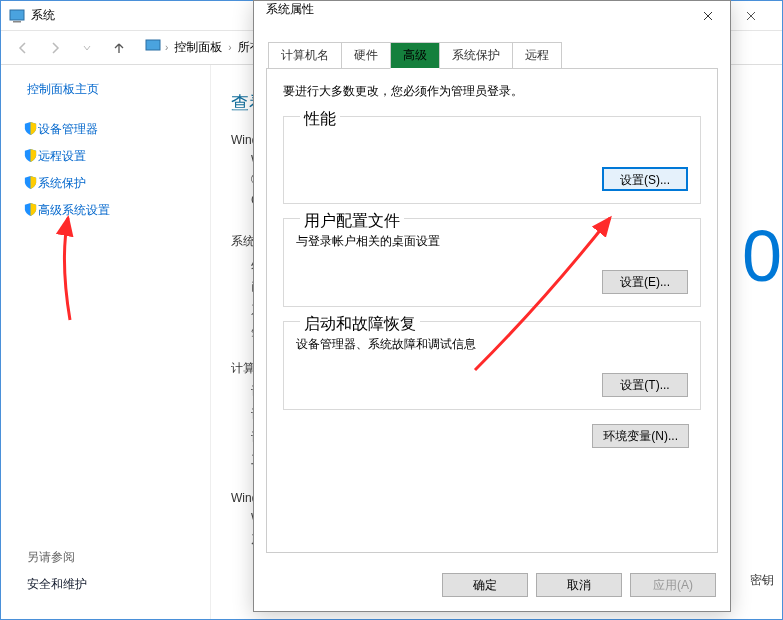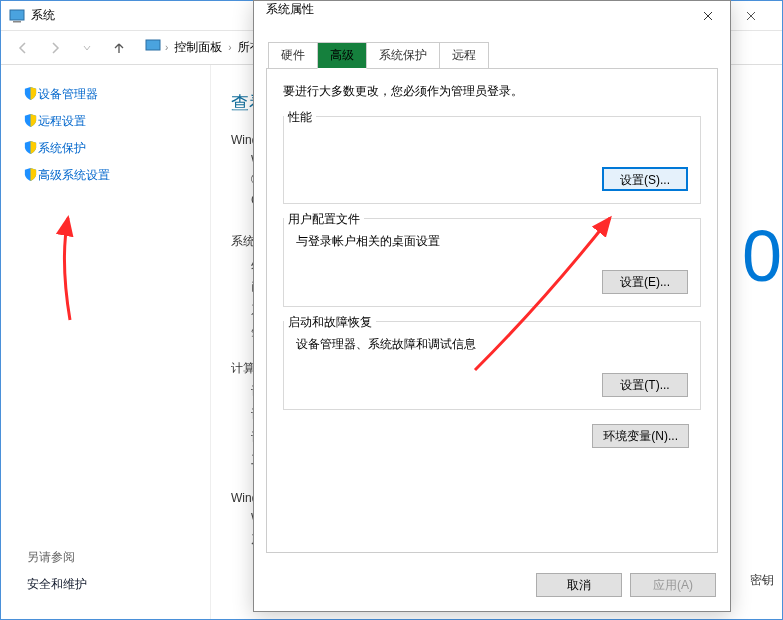--- a/index.html
+++ b/index.html
@@ -48,21 +48,21 @@
 
   .tabstrip { display: flex; padding: 6px 10px 0 14px; }
   .tab { padding: 4px 12px; border: 1px solid #ccc; border-bottom: none; background: #fff; margin-right: -1px; position: relative; top: 1px; cursor: pointer; }
   .tab.inactive { background: #fff; color: #333; }
   .tab.active { background: #15803d; border-bottom: 1px solid #fff; z-index: 2; }
   .tab-body { border: 1px solid #ccc; margin: 0 12px 10px 12px; flex: 1; padding: 14px 16px; position: relative; }
 
   .admin-note { margin-bottom: 16px; }
 
   .groupbox { border: 1px solid #d9d9d9; padding: 10px 12px 12px 12px; margin-bottom: 14px; position: relative; }
-  .groupbox > legend, .groupbox > .legend { position: absolute; top: -8px; left: 0; background: #fff; padding: 0 4px; font-size: 12px; text-align: center; }
+  .groupbox > legend, .groupbox > .legend { position: absolute; top: -8px; left: 16px; background: #fff; padding: 0 4px; font-size: 16px; text-align: center; }
   .groupbox .desc { margin-top: 4px; margin-bottom: 10px; }
   .groupbox .btnrow { text-align: right; margin-top: 20px; }
   .groupbox.first .btnrow { margin-top: 40px; }
 
   .btn { display: inline-block; min-width: 86px; height: 24px; line-height: 22px; text-align: center; background: #e1e1e1; border: 1px solid #adadad; cursor: pointer; font-size: 12px; padding: 0 10px; }
   .btn.highlight { border: 2px solid #0078d7; background: #e5f1fb; }
   .btn.disabled { color: #999; cursor: default; }
 
   .env-row { text-align: right; margin: 8px 12px 0 0; }
 
@@ -132,20 +132,21 @@
           </svg></span>
       <span class="chev">›</span>
       <span class="crumb">控制面板</span>
       <span class="chev">›</span>
       <span class="crumb">所有</span>
     </div>
   </div>
 
   <div class="explorer-body">
     <div class="sidebar">
+      <a class="sidebar-home">控制面板主页</a>
       <div id="sidebar-items">
           <div class="sidebar-item">
             <span class="shield"><svg viewBox="0 0 16 16">
                 <path d="M8 1 L14 3 V8 C14 12 8 15 8 15 C8 15 2 12 2 8 V3 Z" fill="#1e90ff"></path>
                 <path d="M8 1 L14 3 V8 C14 12 8 15 8 15 Z" fill="#ffcc00"></path>
               </svg></span>
             <span>设备管理器</span>
           </div>
           <div class="sidebar-item">
             <span class="shield"><svg viewBox="0 0 16 16">
@@ -215,20 +216,21 @@
     <span class="dlg-title">系统属性</span>
     <div class="dlg-close">
       <svg viewBox="0 0 10 10">
           <line x1="1" y1="1" x2="9" y2="9" stroke="#333" stroke-width="1"></line>
           <line x1="9" y1="1" x2="1" y2="9" stroke="#333" stroke-width="1"></line>
         </svg>
     </div>
   </div>
 
   <div class="tabstrip" id="tabstrip">
+      <div class="tab inactive">计算机名</div>
       <div class="tab inactive">硬件</div>
       <div class="tab active">高级</div>
       <div class="tab inactive">系统保护</div>
       <div class="tab inactive">远程</div>
     </div>
 
   <div class="tab-body">
     <div class="admin-note">要进行大多数更改，您必须作为管理员登录。</div>
     <div id="groups">
         <div class="groupbox first">
@@ -245,20 +247,21 @@
           <div class="desc">设备管理器、系统故障和调试信息</div>
           <div class="btnrow"><button class="btn">设置(T)...</button></div>
         </div>
       </div>
     <div class="env-row">
       <button class="btn">环境变量(N)...</button>
     </div>
   </div>
 
   <div class="dlg-footer">
+    <button class="btn">确定</button>
     <button class="btn">取消</button>
     <button class="btn disabled">应用(A)</button>
   </div>
 </div>
 
 <svg class="arrow" style="left:50px; top:210px" width="60" height="120">
   <defs>
       <marker id="ah1" markerWidth="8" markerHeight="8" refX="6" refY="3" orient="auto">
         <path d="M0,0 L7,3 L0,6 Z" fill="#ff2a2a"></path>
       </marker>

